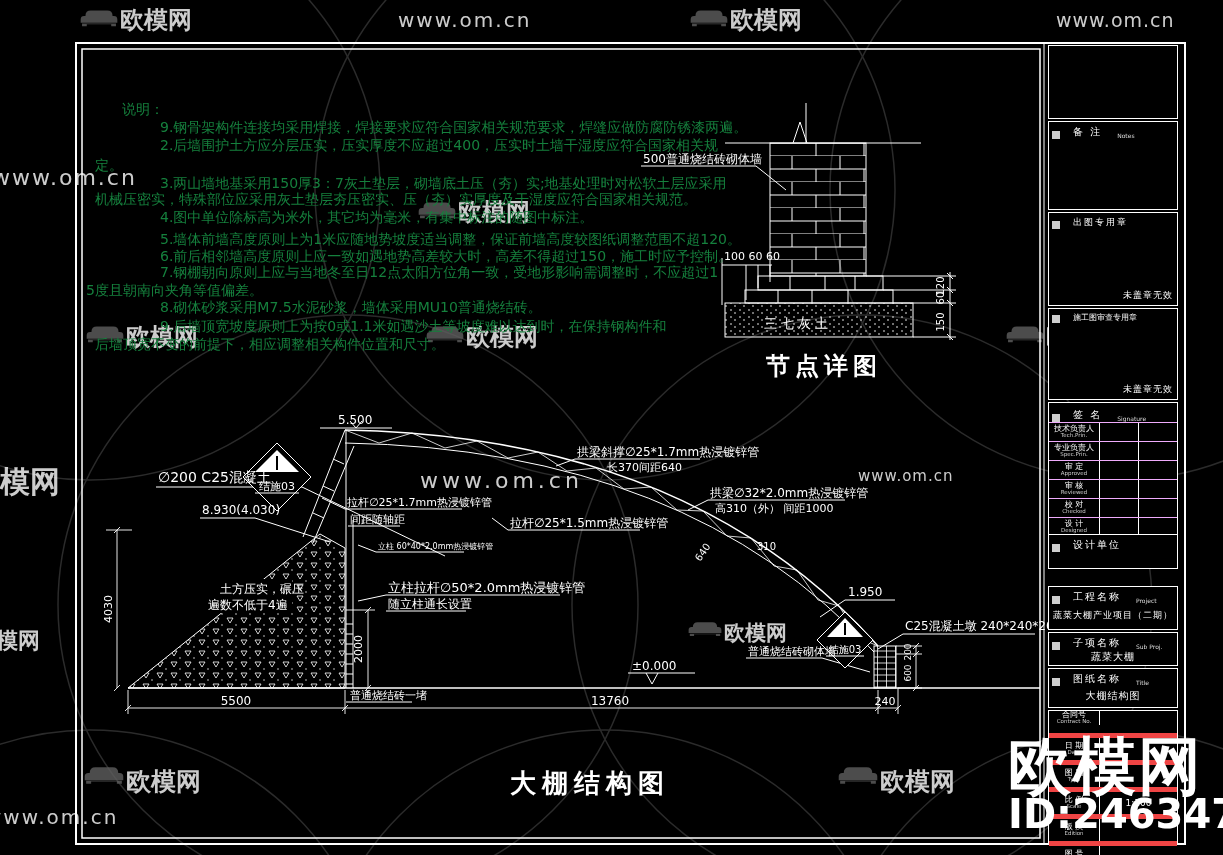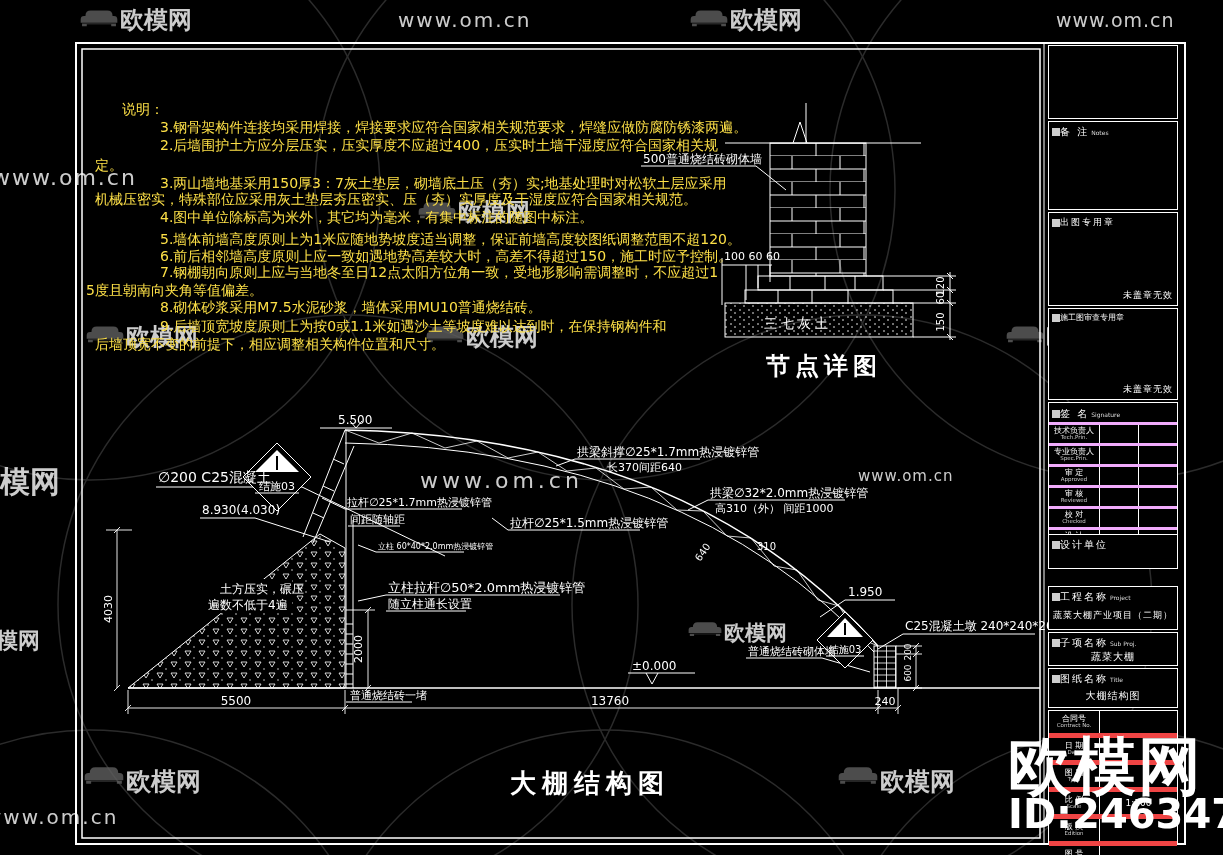--- a/index.html
+++ b/index.html
@@ -1,37 +1,37 @@
 <!DOCTYPE html>
 <html><head>
 <meta charset="utf-8">
 <style>
   html,body{margin:0;padding:0;background:#000;}
   .sheet{position:relative;width:1223px;height:855px;background:#000;overflow:hidden;
          font-family:"DejaVu Sans",sans-serif;color:#fff;}
   svg{position:absolute;left:0;top:0;}
   svg text{fill:#fff;font-family:"DejaVu Sans",sans-serif;}
-  .nline{position:absolute;font-size:14px;white-space:nowrap;color:#fde047;letter-spacing:0px;}
+  .nline{position:absolute;font-size:14px;white-space:nowrap;color:#15803d;letter-spacing:0px;}
   
   .tb{position:absolute;left:1048px;top:0;width:132px;}
   .tbox{position:absolute;left:0;width:130px;border:1px solid #fff;background:#000;box-sizing:border-box;}
-  .tbh{display:flex;align-items:center;gap:0;padding:3px 3px 0 3px;}
+  .tbh{display:flex;align-items:flex-end;gap:13px;padding:3px 3px 0 3px;}
   .sq{display:inline-block;width:8px;height:8px;background:#cfcfcf;flex:0 0 auto;}
   .hcn{font-size:10px;letter-spacing:2px;white-space:nowrap;}
   .hen{font-size:6px;color:#ddd;white-space:nowrap;margin-left:2px;}
   .sealnote{position:absolute;right:4px;bottom:3px;font-size:9px;letter-spacing:1px;}
   .cname{position:absolute;left:0;right:0;text-align:center;font-size:10px;letter-spacing:1px;}
-  .srow{display:flex;height:18px;border-top:3px solid #f0abfc;}
+  .srow{display:flex;height:18px;border-top:1px solid #f0abfc;}
   .slab{width:50px;border-right:1px solid #fff;display:flex;flex-direction:column;align-items:center;justify-content:center;line-height:1;}
   .slab .cn{font-size:8px;white-space:nowrap;}
   .slab .en{font-size:5.5px;color:#ccc;white-space:nowrap;}
   .scell{flex:1;border-right:1px solid #fff;}
   .scell:last-child{border-right:none;}
   .irow{display:flex;height:22px;border-top:5px solid #ef4444;}
-  .irow:first-child{border-top:none;}
+  .irow:first-child{border-top:none;flex-direction:column;}
   .ival{flex:1;display:flex;align-items:center;justify-content:center;font-size:9px;}
   .bigwm{position:absolute;left:1008px;top:735px;z-index:50;color:#fff;line-height:1;pointer-events:none;}
   .bigwm .b1{font-size:63px;font-weight:bold;letter-spacing:2px;white-space:nowrap;}
   .bigwm .b2{font-size:40px;font-weight:bold;white-space:nowrap;margin-top:-4px;}
 </style>
 </head>
 <body>
 
 <div class="sheet">
 
@@ -211,21 +211,21 @@
     <text x="610" y="705" font-size="12" text-anchor="middle">13760</text>
     <text x="885" y="705" font-size="11" text-anchor="middle">240</text>
     <text x="911" y="652" font-size="9" text-anchor="middle" transform="rotate(-90 911 652)">200</text>
     <text x="911" y="673" font-size="9" text-anchor="middle" transform="rotate(-90 911 673)">600</text>
     <text x="590" y="792" font-size="26" font-weight="bold" text-anchor="middle" letter-spacing="6">大棚结构图</text>
   </g>
 </svg>
 
 <div>
   <div class="nline" style="left:122px;top:101px">说明：</div>
-  <div class="nline" style="left:160px;top:119px">3.钢骨架构件连接均采用焊接，焊接要求应符合国家相关规范要求，焊缝应做防腐防锈漆两遍。</div>
+  <div class="nline" style="left:160px;top:119px">9.钢骨架构件连接均采用焊接，焊接要求应符合国家相关规范要求，焊缝应做防腐防锈漆两遍。</div>
   <div class="nline" style="left:160px;top:137px">2.后墙围护土方应分层压实，压实厚度不应超过400，压实时土墙干湿度应符合国家相关规</div>
   <div class="nline" style="left:95px;top:157px">定。</div>
   <div class="nline" style="left:160px;top:175px">3.两山墙地基采用150厚3：7灰土垫层，砌墙底土压（夯）实;地基处理时对松软土层应采用</div>
   <div class="nline" style="left:95px;top:191px">机械压密实，特殊部位应采用灰土垫层夯压密实、压（夯）实厚度及干湿度应符合国家相关规范。</div>
   <div class="nline" style="left:160px;top:209px">4.图中单位除标高为米外，其它均为毫米，有集中标注的随图中标注。</div>
   <div class="nline" style="left:160px;top:231px">5.墙体前墙高度原则上为1米应随地势坡度适当调整，保证前墙高度较图纸调整范围不超120。</div>
   <div class="nline" style="left:160px;top:248px">6.前后相邻墙高度原则上应一致如遇地势高差较大时，高差不得超过150，施工时应予控制。</div>
   <div class="nline" style="left:160px;top:264px">7.钢棚朝向原则上应与当地冬至日12点太阳方位角一致，受地形影响需调整时，不应超过1</div>
   <div class="nline" style="left:86px;top:282px">5度且朝南向夹角等值偏差。</div>
   <div class="nline" style="left:160px;top:299px">8.砌体砂浆采用M7.5水泥砂浆，墙体采用MU10普通烧结砖。</div>

